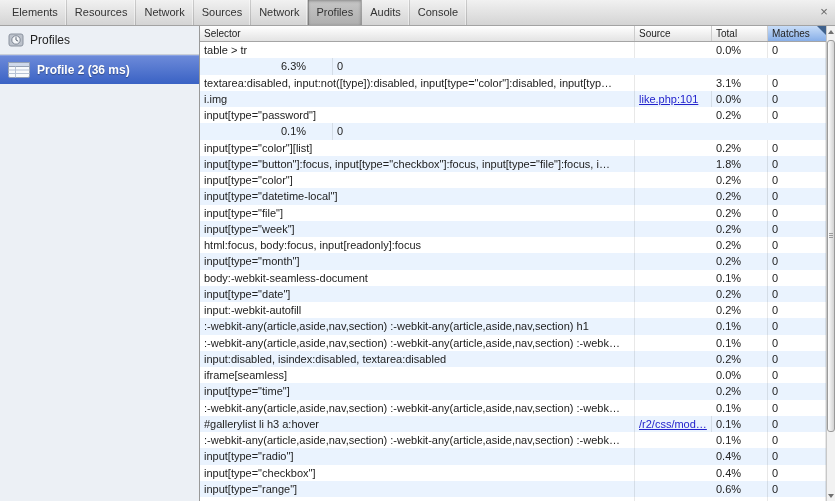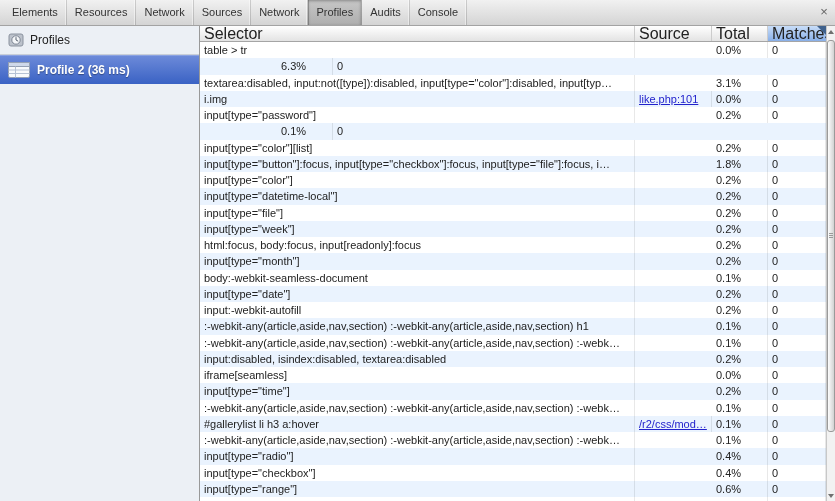--- a/index.html
+++ b/index.html
@@ -65,21 +65,21 @@
   .icon-grid { display: inline-flex; flex: 0 0 22px; }
 
   
   .main { flex: 1; display: flex; flex-direction: column; background: #fff; overflow: hidden; min-width: 0; }
   .grid-header {
     flex: 0 0 16px; height: 16px; display: flex;
     background: linear-gradient(#ffffff, #e3e3e3);
     border-bottom: 1px solid #a5a5a5;
   }
   .hcell {
-    font-size: 16px; line-height: 15px; padding: 0 4px;
+    font-size: 10px; line-height: 15px; padding: 0 4px;
     border-right: 1px solid #ccc; overflow: hidden; white-space: nowrap;
     cursor: default;
   }
   .hcell.sorted {
     background: linear-gradient(var(--sorted-top, #c8ddf8), var(--sorted-bottom, #88afe8));
     position: relative;
   }
   .sort-corner {
     position: absolute; top: 0; right: 0; width: 0; height: 0;
     border-top: 9px solid #3f618c; border-left: 9px solid transparent;

